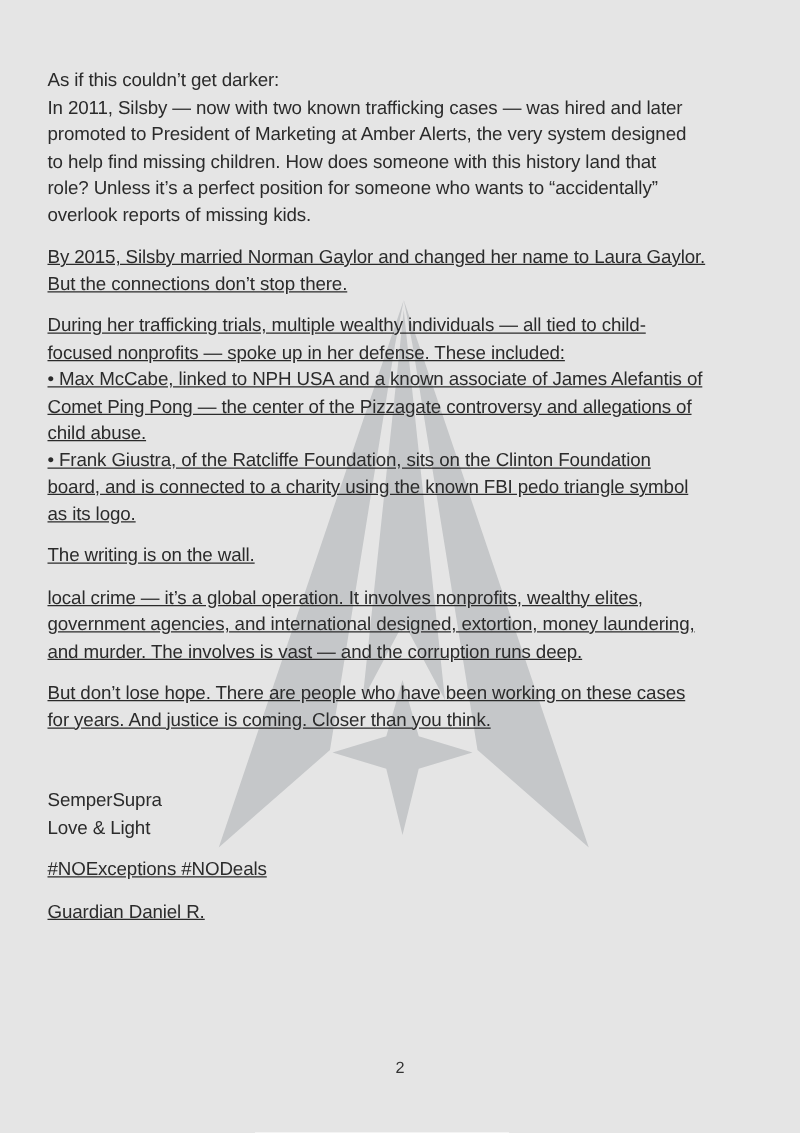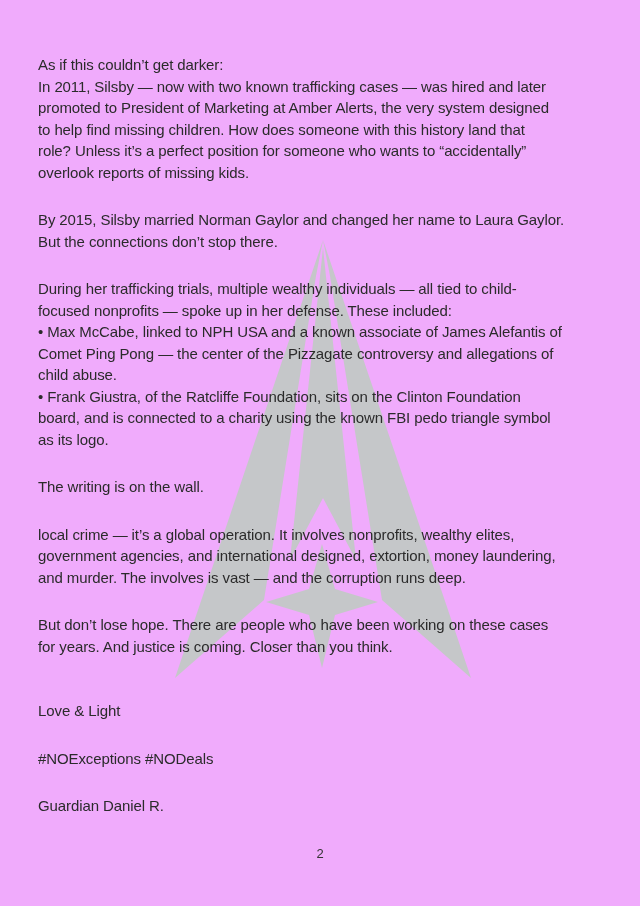--- a/index.html
+++ b/index.html
@@ -10,21 +10,21 @@
   body {
     width: 640px;
     height: 906px;
     position: relative;
     overflow: hidden;
     font-family: "Liberation Sans", sans-serif;
   }
   .page {
     position: absolute;
     inset: 0;
-    background: #f0abfc;
+    background: #e5e5e5;
   }
   .watermark {
     position: absolute;
     left: 168px;
     top: 238px;
     width: 310px;
     height: 450px;
     z-index: 0;
     filter: blur(0.5px);
   }
@@ -34,21 +34,21 @@
     top: 54px;
     width: 578px;
     z-index: 1;
     color: #2b2b2b;
     font-size: 15px;
     line-height: 21.5px;
     letter-spacing: -0.1px;
   }
   .para { margin: 0; }
   .para.gap-0 { margin-top: 0; }
-  .para.gap-1 { margin-top: 26px; }
+  .para.gap-1 { margin-top: 12px; text-decoration: underline; }
   .para.gap-2 { margin-top: 43px; }
   .line {
     display: block;
     white-space: pre;
   }
   .page-number {
     position: absolute;
     left: 0;
     right: 0;
     top: 846px;
@@ -105,20 +105,21 @@
       <p class="para gap-1">
         <span class="line">local crime — it’s a global operation. It involves nonprofits, wealthy elites,</span>
         <span class="line">government agencies, and international designed, extortion, money laundering,</span>
         <span class="line">and murder. The involves is vast — and the corruption runs deep.</span>
       </p>
       <p class="para gap-1">
         <span class="line">But don’t lose hope. There are people who have been working on these cases</span>
         <span class="line">for years. And justice is coming. Closer than you think.</span>
       </p>
       <p class="para gap-2">
+        <span class="line">SemperSupra</span>
         <span class="line">Love &amp; Light</span>
       </p>
       <p class="para gap-1">
         <span class="line">#NOExceptions #NODeals</span>
       </p>
       <p class="para gap-1">
         <span class="line">Guardian Daniel R.</span>
       </p>
     </div>
 

